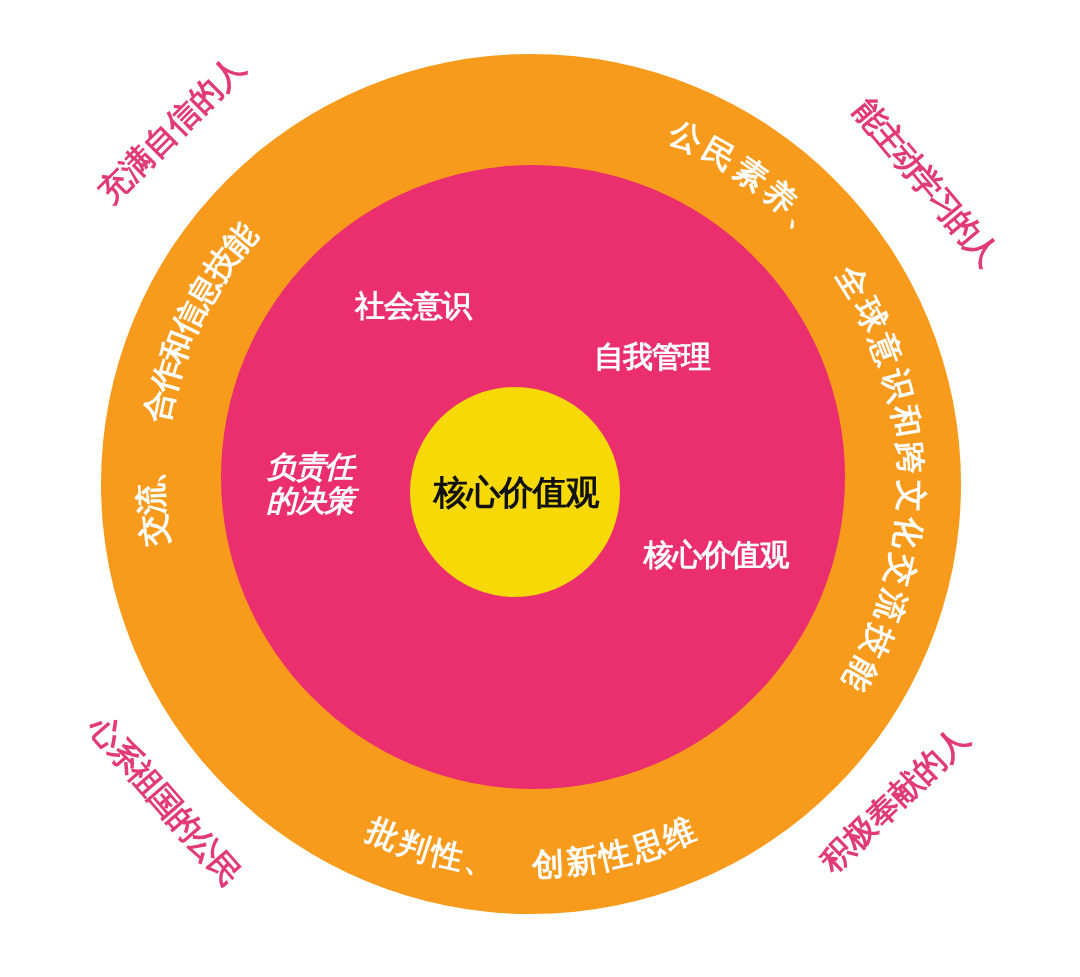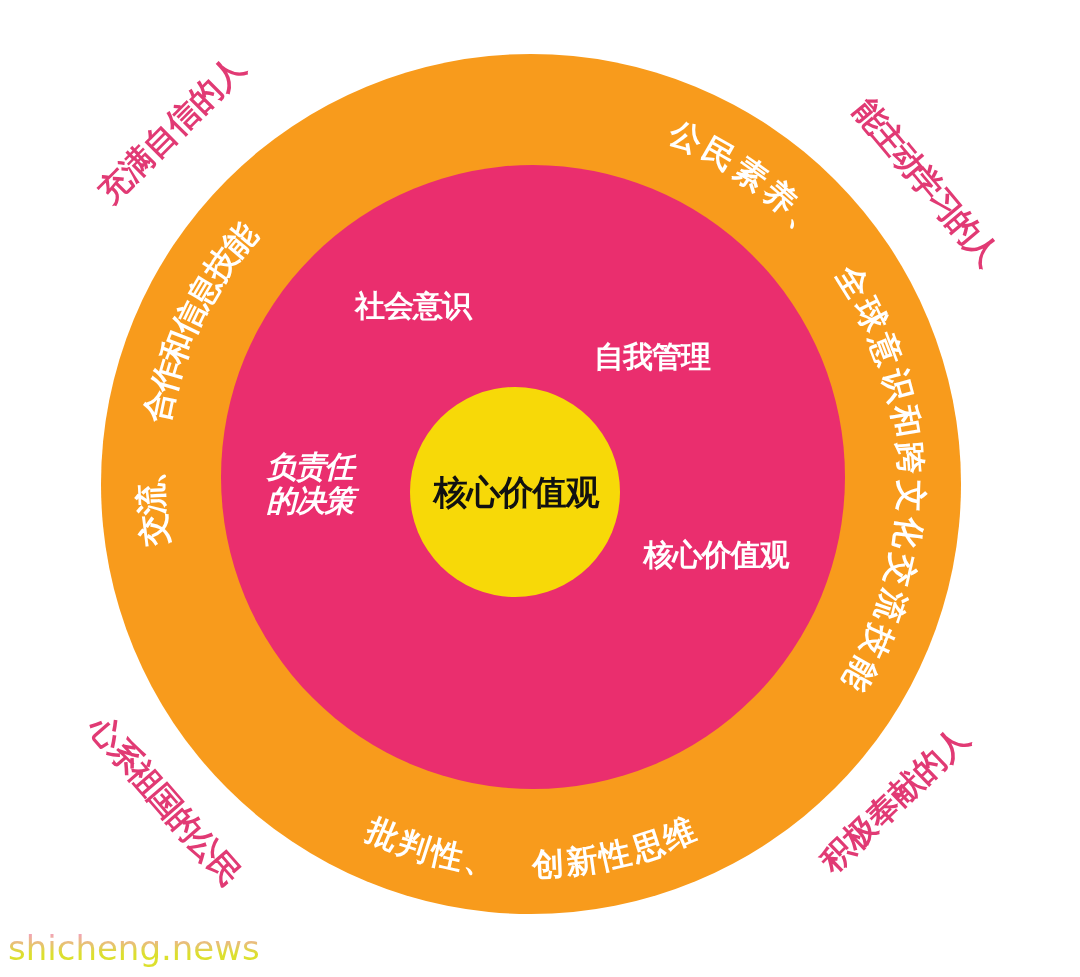--- a/index.html
+++ b/index.html
@@ -126,15 +126,14 @@
 
   <div class="outcome" id="outcome-top-left">充满自信的人</div>
 
   <div class="outcome" id="outcome-top-right">能主动学习的人</div>
 
   <div class="outcome" id="outcome-bottom-left">心系祖国的公民</div>
 
   <div class="outcome" id="outcome-bottom-right">积极奉献的人</div>
 
 
-  <div class="watermark">shicheng.news</div>
 
 </div>
 
 </body></html>

